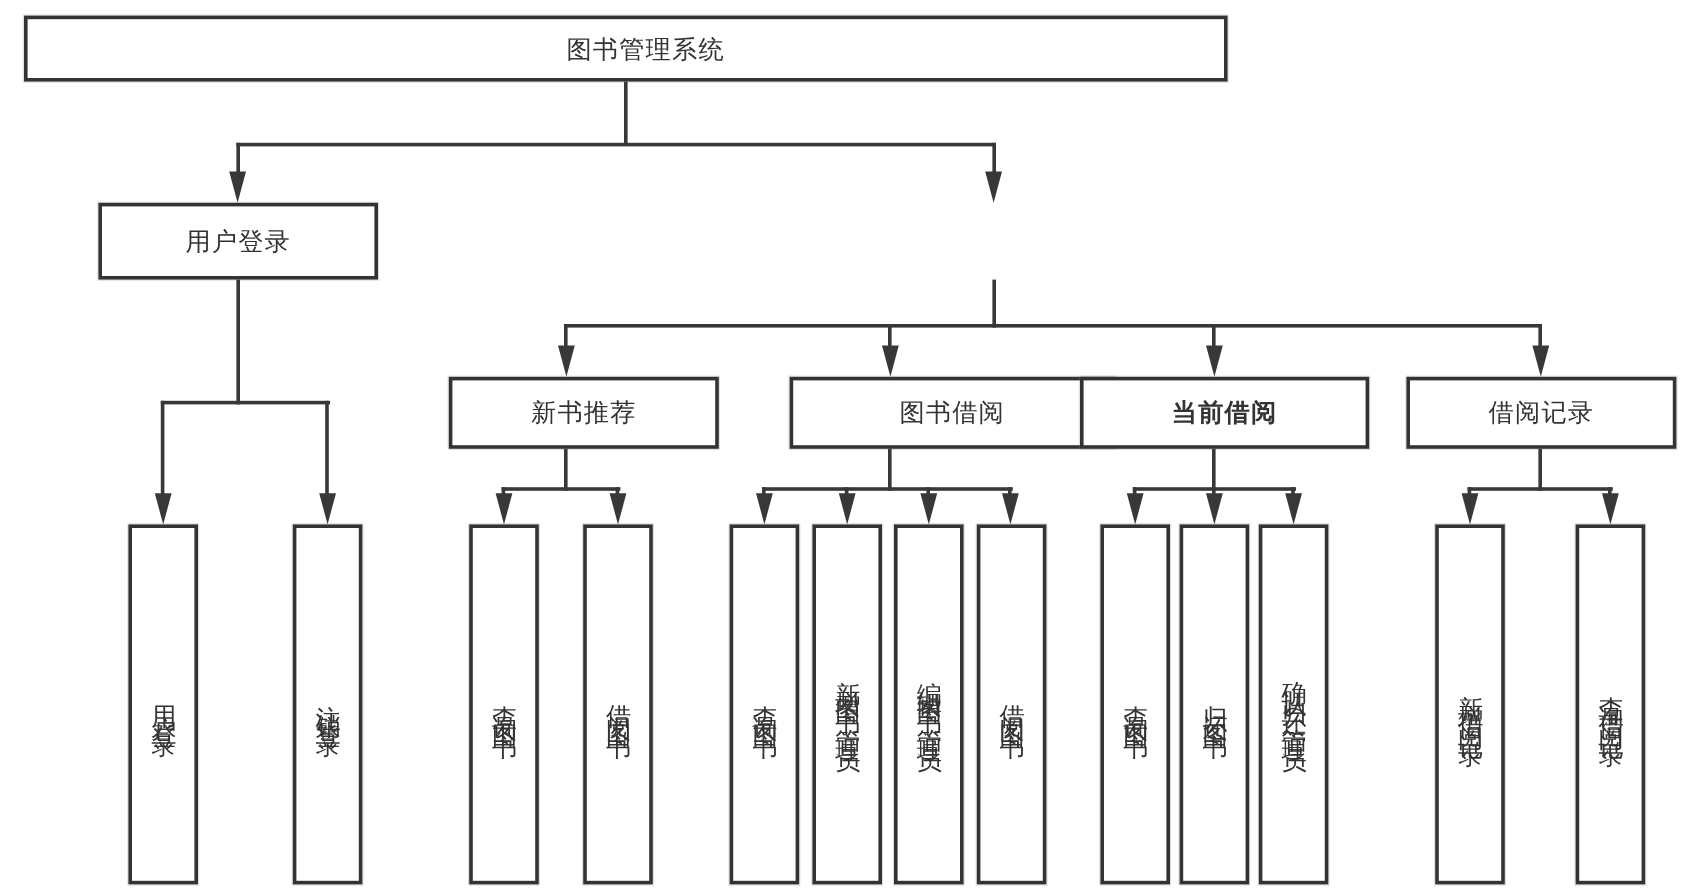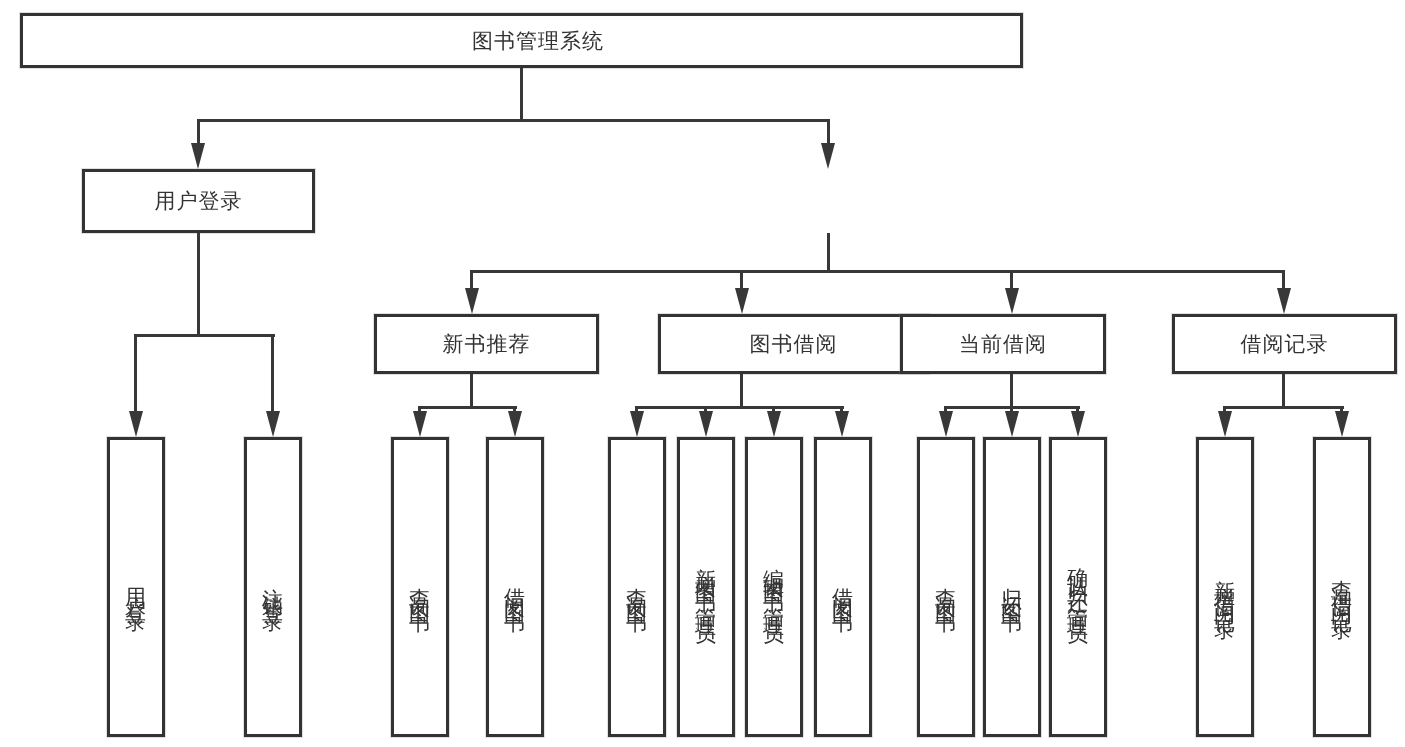--- a/index.html
+++ b/index.html
@@ -71,21 +71,21 @@
   <div class="arrow" style="left:1005px;top:288px;"></div>
   <div class="vline" style="left:1282px;top:270px;height:20px;"></div>
   <div class="arrow" style="left:1277px;top:288px;"></div>
 
   <div class="node" style="left:360px;top:314px;width:225px;height:60px;margin-left:14px;">
     <span class="lbl">新书推荐</span>
   </div>
   <div class="node" style="left:630px;top:314px;width:271px;height:60px;margin-left:28px;">
     <span class="lbl">图书借阅</span>
   </div>
-  <div class="node" style="left:900px;top:314px;width:206px;height:60px;">
+  <div class="node" style="left:900px;top:314px;width:241px;height:60px;font-weight:bold;">
     <span class="lbl">当前借阅</span>
   </div>
   <div class="node" style="left:1172px;top:314px;width:225px;height:60px;">
     <span class="lbl">借阅记录</span>
   </div>
 
   <div class="vline" style="left:470px;top:374px;height:35px;"></div>
   <div class="hline" style="left:418px;top:406px;width:99px;"></div>
   <div class="vline" style="left:418px;top:406px;height:8px;"></div>
   <div class="arrow" style="left:413px;top:411px;"></div>

